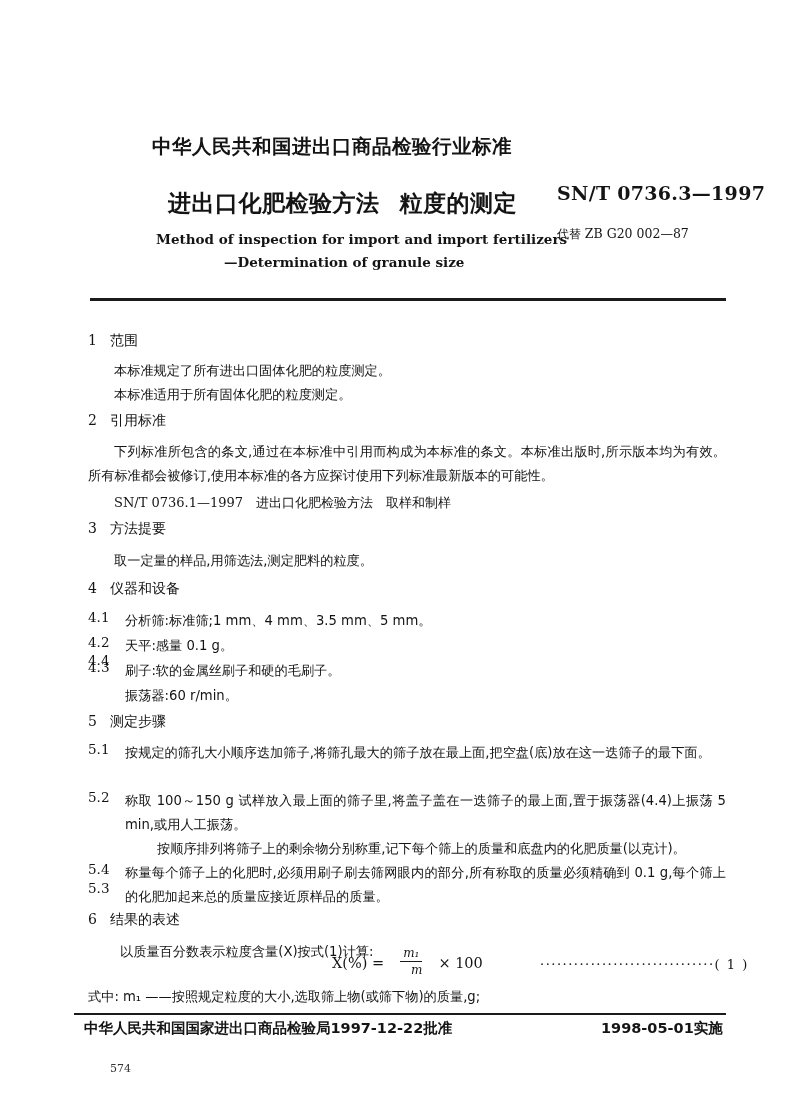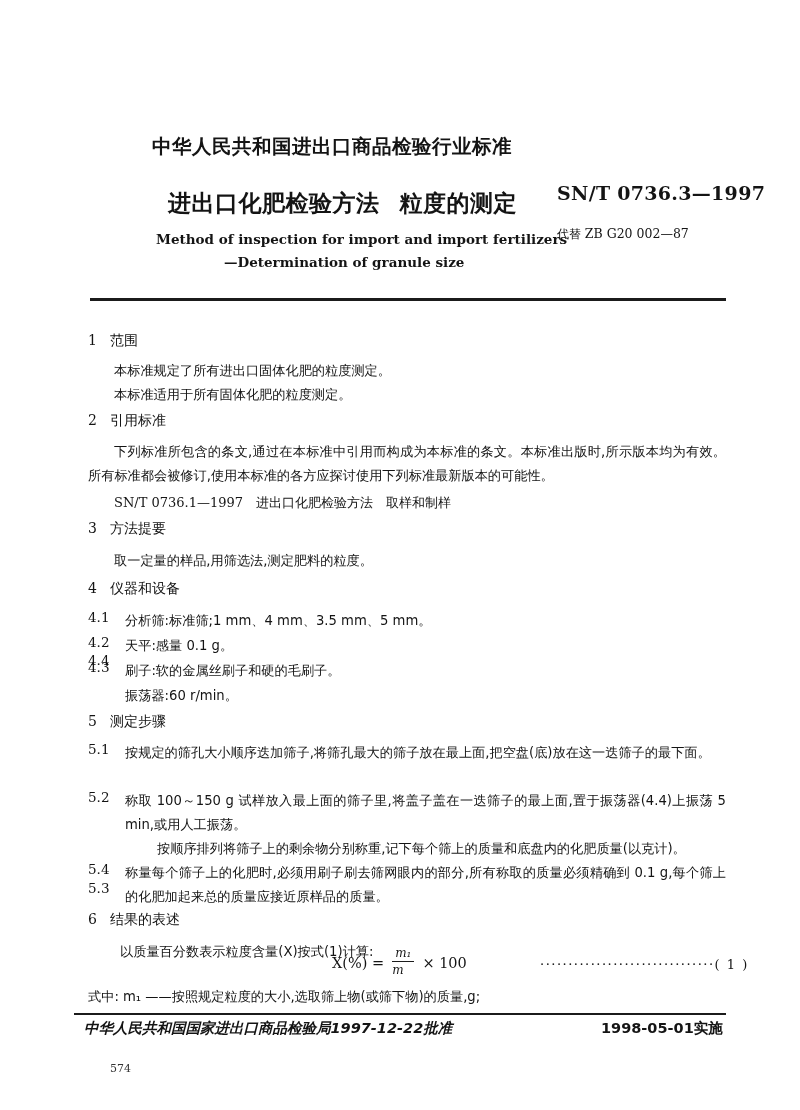--- a/index.html
+++ b/index.html
@@ -173,22 +173,22 @@
     top: 0px;
     font-family: "DejaVu Serif", "Liberation Serif", serif;
     font-size: 14.5px;
     display: flex;
     align-items: center;
     white-space: nowrap;
   }
   .frac {
     display: inline-flex;
     flex-direction: column;
-    align-items: flex-start;
-    margin: 0 8px;
+    align-items: flex-end;
+    margin: 0 16px;
     vertical-align: middle;
     position: relative;
     top: -1px;
   }
   .frac .num-t {
     font-style: italic;
     font-size: 12px;
     line-height: 13px;
     border-bottom: 1px solid #1b1b1b;
     padding: 0 3px 1px 3px;
@@ -218,21 +218,20 @@
     height: 2.4px;
     background: #1b1b1b;
   }
   .footer-left {
     position: absolute;
     left: 84px;
     top: 1019px;
     font-size: 14.5px;
     font-weight: bold;
     white-space: nowrap;
-    font-style: italic;
   }
   .footer-right {
     position: absolute;
     left: 601px;
     top: 1019px;
     font-size: 14.5px;
     font-weight: bold;
     white-space: nowrap;
   }
   .page-number {

